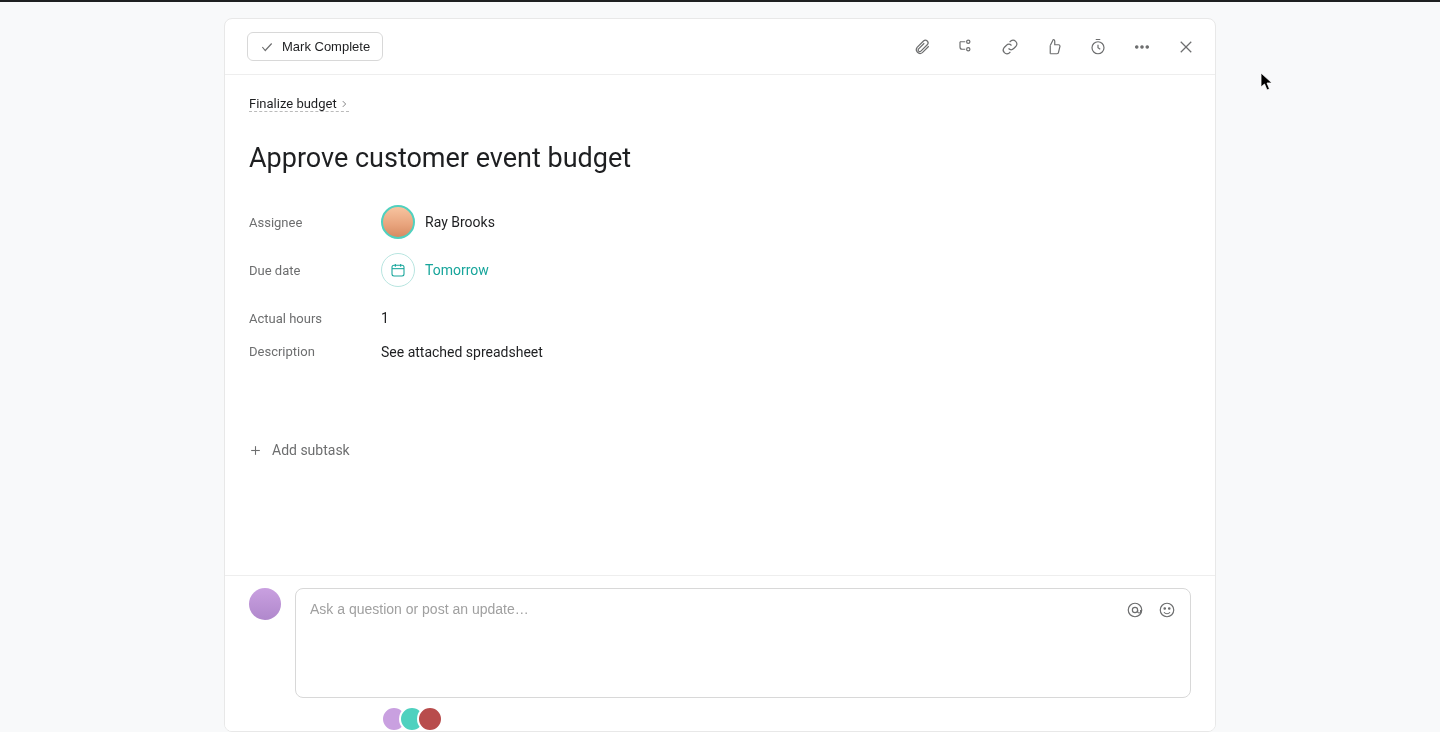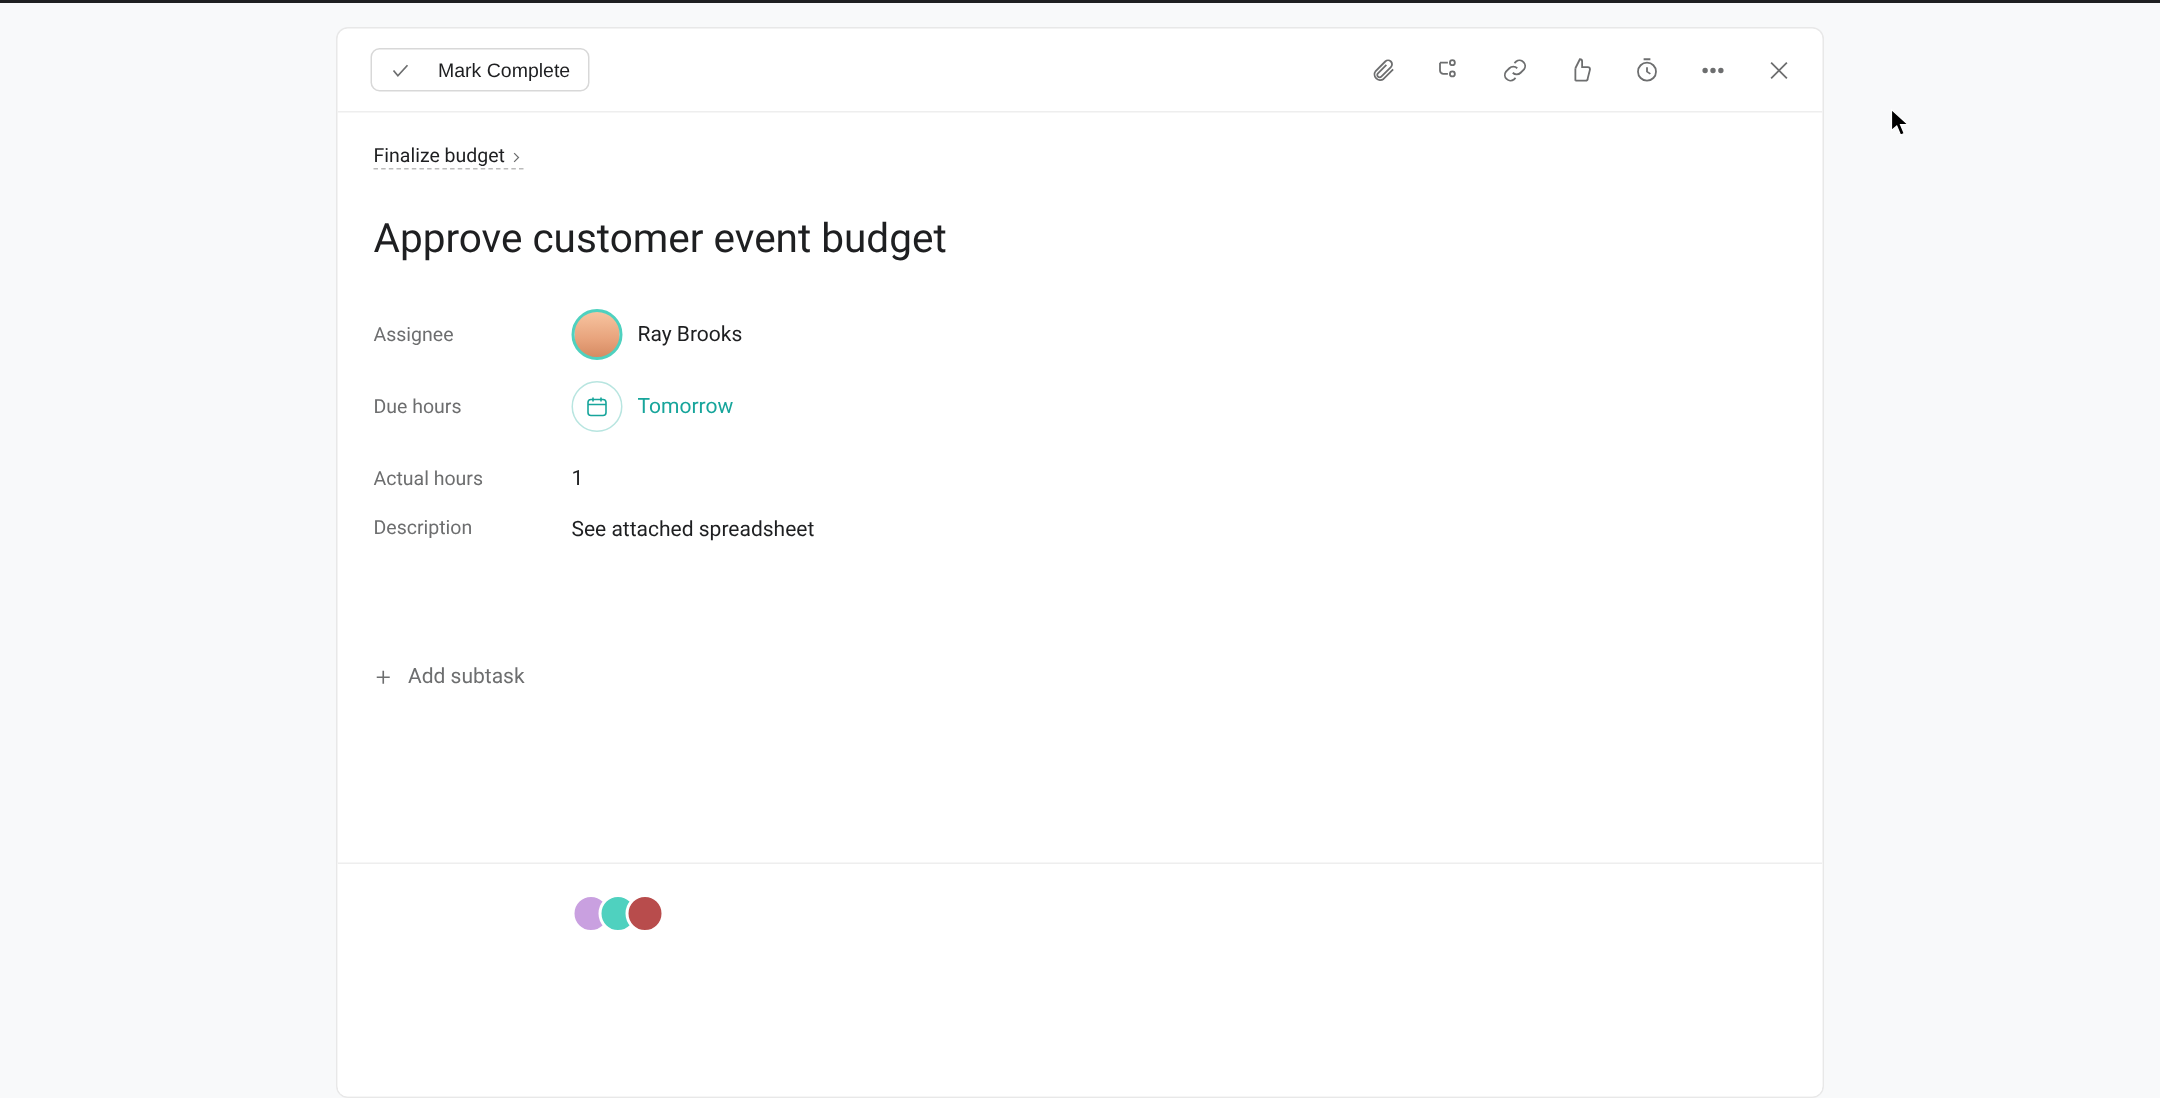--- a/index.html
+++ b/index.html
@@ -1,20 +1,20 @@
 <!DOCTYPE html>
 <html><head>
 <meta charset="utf-8">
 <style>
   * { box-sizing: border-box; margin: 0; padding: 0; }
   html, body { width: 1440px; height: 732px; font-family: -apple-system, BlinkMacSystemFont, "Segoe UI", Roboto, Helvetica, Arial, sans-serif; background: #f8f9fa; color: #1e1f21; overflow: hidden; }
   .topbar { height: 2px; background: #1e1f21; width: 100%; }
   .panel { position: absolute; left: 224px; top: 18px; width: 992px; height: 714px; background: #fff; border: 1px solid #e8e8e8; border-radius: 8px; overflow: hidden; }
   .panel-header { display: flex; align-items: center; justify-content: space-between; padding: 10px 18px 10px 22px; border-bottom: 1px solid #eee; height: 56px; }
-  .mark-complete { display: inline-flex; align-items: center; gap: 18px; border: 1px solid #d8d8d8; background: #fff; border-radius: 6px; padding: 6px 12px; font-size: 13px; color: #1e1f21; cursor: pointer; }
+  .mark-complete { display: inline-flex; align-items: center; gap: 8px; border: 1px solid #d8d8d8; background: #fff; border-radius: 6px; padding: 6px 12px; font-size: 13px; color: #1e1f21; cursor: pointer; }
   .mark-complete svg { width: 14px; height: 14px; stroke: #6d6e6f; }
   .header-actions { display: flex; align-items: center; gap: 22px; }
   .icon-btn { width: 22px; height: 22px; display: inline-flex; align-items: center; justify-content: center; color: #6d6e6f; cursor: pointer; }
   .icon-btn svg { width: 18px; height: 18px; stroke: #6d6e6f; fill: none; stroke-width: 1.6; }
   .panel-body { padding: 18px 24px 0 24px; height: calc(100% - 56px - 156px); overflow: hidden; }
   .breadcrumbs { display: flex; gap: 14px; font-size: 13px; color: #6d6e6f; margin-bottom: 6px; }
   .breadcrumbs span { cursor: pointer; }
   .parent-task { font-size: 13px; color: #1e1f21; display: inline-flex; align-items: center; gap: 2px; border-bottom: 1px dashed #bbb; padding-bottom: 0; cursor: pointer; margin-bottom: 18px; }
   .parent-task svg { width: 10px; height: 10px; stroke: #6d6e6f; }
   .task-title { font-size: 27px; font-weight: 400; color: #1e1f21; margin-bottom: 26px; margin-top: 12px; }
@@ -120,21 +120,21 @@
 
     <div class="field-row">
       <div class="field-label">Assignee</div>
       <div class="field-value">
         <span class="avatar"></span>
         <span>Ray Brooks</span>
       </div>
     </div>
 
     <div class="field-row">
-      <div class="field-label">Due hours</div>
+      <div class="field-label">Due date</div>
       <div class="field-value calendar-pill">
         <span class="calendar-circle">
           <svg viewBox="0 0 24 24">
               <rect x="3" y="5" width="18" height="16" rx="3"></rect>
               <path d="M3 10h18"></path>
               <path d="M8 3v4"></path>
               <path d="M16 3v4"></path>
             </svg>
         </span>
         <span>Tomorrow</span>
@@ -158,20 +158,43 @@
           <line x1="4" y1="12" x2="20" y2="12"></line>
         </svg>
       <span>Add subtask</span>
     </div>
 
     
 
   </div>
 
   <div class="comment-area">
+    <div class="comment-row">
+      <span class="comment-avatar"></span>
+      <div class="comment-box">
+        <input class="comment-input" type="text" placeholder="Ask a question or post an update…" style="">
+        <div class="comment-icons">
+          <span class="icon-btn">
+            <svg viewBox="0 0 24 24">
+                <circle cx="12" cy="12" r="9"></circle>
+                <circle cx="12" cy="12" r="3.5"></circle>
+                <path d="M15.5 12v2a2 2 0 0 0 4 0v-2"></path>
+              </svg>
+          </span>
+          <span class="icon-btn">
+            <svg viewBox="0 0 24 24">
+                <circle cx="12" cy="12" r="9"></circle>
+                <circle cx="9" cy="10" r="1" fill="#6d6e6f"></circle>
+                <circle cx="15" cy="10" r="1" fill="#6d6e6f"></circle>
+                <path d="M8 15c1 1.3 2.5 2 4 2s3-.7 4-2"></path>
+              </svg>
+          </span>
+        </div>
+      </div>
+    </div>
     <div class="collab-row">
       <span class="avatar-small"></span>
       <span class="avatar-small g"></span>
       <span class="avatar-small r"></span>
     </div>
   </div>
 
 </div>
 
 <div class="cursor">

